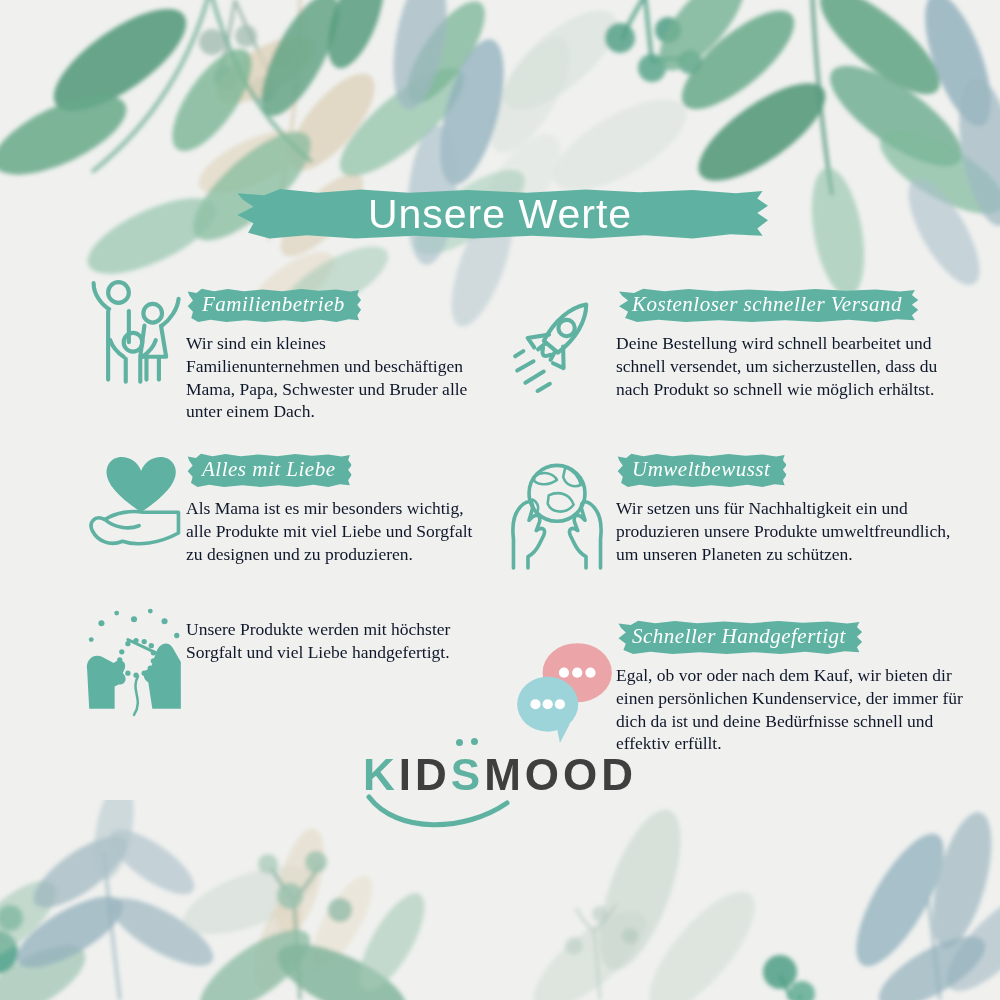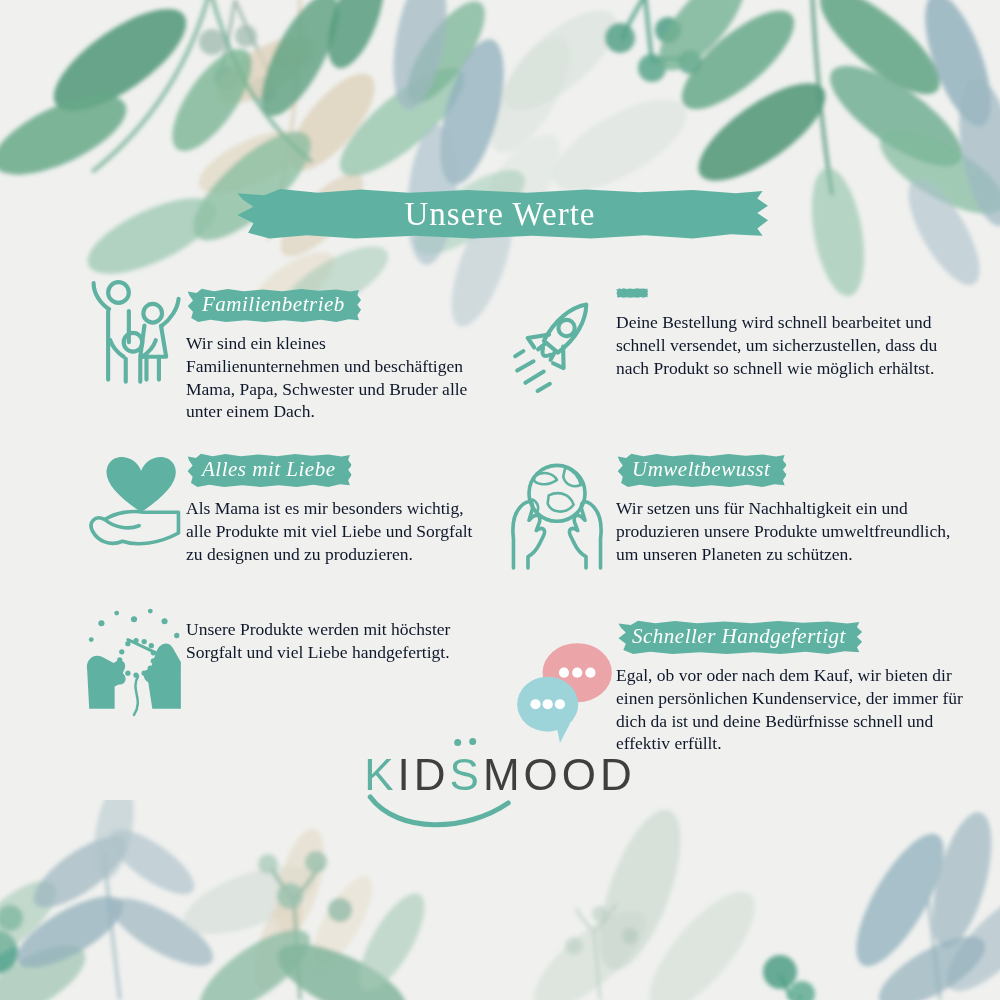--- a/index.html
+++ b/index.html
@@ -11,33 +11,33 @@
   .deco-bottom{bottom:0;height:200px;}
 
   
   .brush{background:#5fb2a1;color:#fff;position:relative;
     clip-path:polygon(2% 22%,1% 10%,6% 14%,9% 2%,16% 9%,24% 3%,33% 9%,44% 4%,55% 9%,66% 3%,76% 8%,86% 4%,94% 10%,99% 6%,98% 20%,100% 34%,98% 48%,100% 62%,98% 78%,99% 92%,93% 89%,86% 97%,77% 91%,67% 97%,56% 92%,45% 97%,34% 92%,23% 97%,14% 91%,7% 97%,3% 86%,4% 68%,1% 52%,4% 36%);}
   .fleck{position:absolute;background:#5fb2a1;width:11px;height:22px;
     clip-path:polygon(0 12%,70% 0,100% 30%,55% 48%,100% 68%,65% 100%,0 82%,40% 50%);}
 
   .banner{position:absolute;left:232px;top:188px;width:536px;height:52px;
     display:flex;align-items:center;justify-content:center;}
-  .banner h1{margin:0;font-family:Liberation Serif, serif;font-weight:400;
-    font-size:33px;letter-spacing:1px;color:#fff;}
+  .banner h1{margin:0;font-family:Liberation Sans, sans-serif;font-weight:400;
+    font-size:41px;letter-spacing:1px;color:#fff;}
 
   .value{position:absolute;}
   .icon-box{position:absolute;}
   .content{position:absolute;}
   .badge{display:inline-block;padding:4px 16px 6px 16px;margin-bottom:9px;font-style:italic;}
   .badge span{font-size:21px;letter-spacing:.5px;}
   .content p{margin:0;font-size:17.5px;line-height:1.3;color:#0f172a;}
 
   
   .logo{position:absolute;left:50%;top:750px;transform:translateX(-50%);
-    font-family:"Liberation Sans",sans-serif;font-size:44px;font-weight:400;
+    font-family:"Liberation Sans",sans-serif;font-size:44px;font-weight:700;
     letter-spacing:4px;color:#3f3f3f;white-space:nowrap;}
   .logo .teal{color:#5fb2a1;}
   .s-wrap{position:relative;display:inline-block;}
   .uml{position:absolute;top:-11px;left:5px;width:7px;height:7px;border-radius:50%;
     background:#5fb2a1;box-shadow:15px -1px 0 #5fb2a1;}
   .smile{position:absolute;left:0px;top:44px;}
 </style>
 </head>
 <body>
 <div class="stage">
@@ -206,20 +206,21 @@
       <path d="M8,62 L16,57"></path>
           <path d="M10,76 L26,67"></path>
           <path d="M18,88 L36,77"></path>
           <path d="M30,96 L42,89"></path>
     </svg>
   </div>
   <div class="content" style="left:616px;top:288px;width:354px">
     <div class="badge brush">
       <span class="fleck" style="left:-6px;top:8px;transform:rotate(6deg) scale(.8)"></span>
       <span class="fleck" style="right:-6px;top:7px;transform:rotate(-8deg) scale(.8)"></span>
+      <span>Kostenloser schneller Versand</span>
     </div>
     <p>Deine Bestellung wird schnell bearbeitet und schnell versendet, um sicherzustellen, dass du nach Produkt so schnell wie möglich erhältst.</p>
   </div>
 </div>
 
 <div class="value">
   <div class="icon-box" style="left:84px;top:448px">
     <svg width="106" height="114" viewBox="0 0 100 110">
       <path d="M54,22 C49,8 30,4 23,15 C15,28 27,44 54,62 C81,44 93,28 85,15 C78,4 59,8 54,22 Z" fill="#5fb2a1"></path>
       <g fill="none" stroke="#5fb2a1" stroke-width="3.5" stroke-linecap="round" stroke-linejoin="round">

